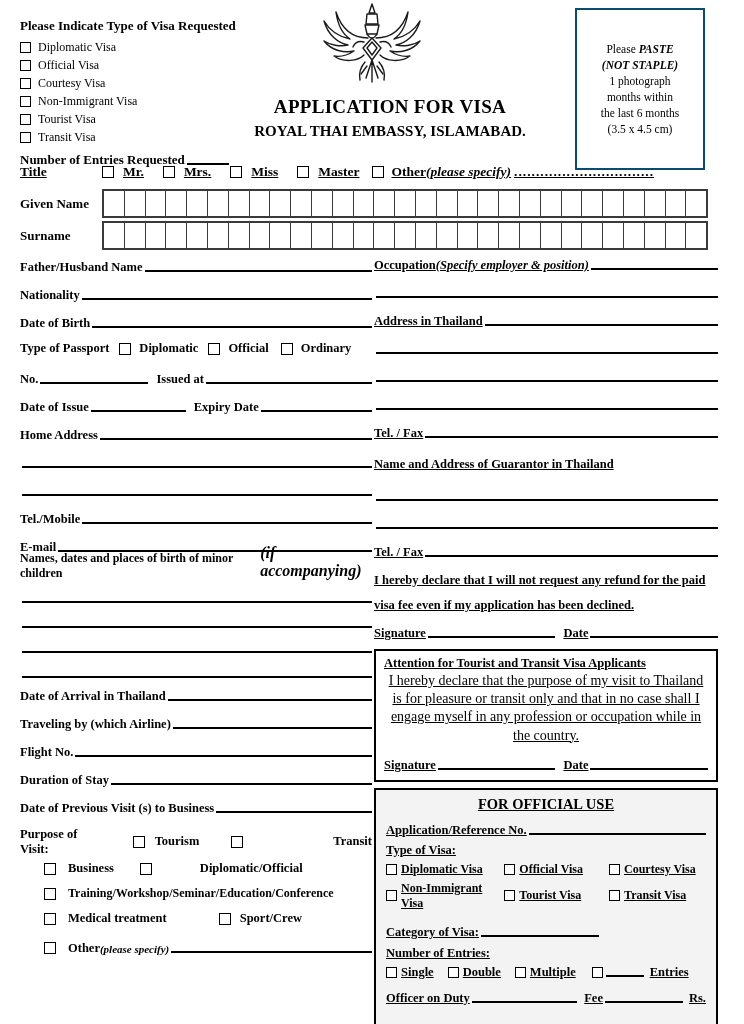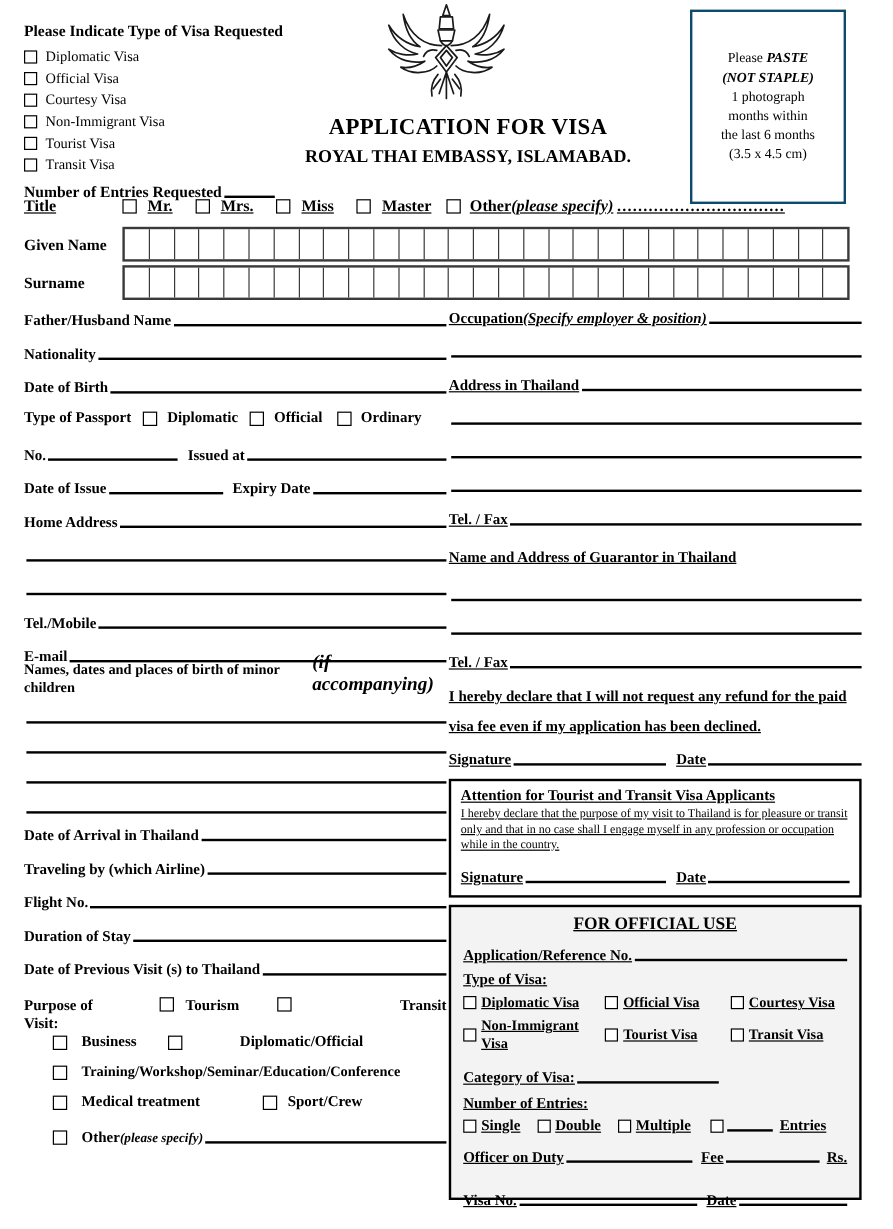--- a/index.html
+++ b/index.html
@@ -38,21 +38,21 @@
   
   .leftcol{left:20px;top:254px;width:352px;font-size:12.5px;font-weight:bold;}
   .rightcol{left:374px;top:252px;width:344px;font-size:12.5px;font-weight:bold;text-decoration:underline;}
   .frow{display:flex;align-items:flex-end;height:21px;margin-top:7px;}
   .frow:first-child{margin-top:0;}
   .tight{margin-top:4px;}
   .vtight{margin-top:2px;}
   
   .attn{margin-top:8px;border:2px solid #000;padding:5px 8px 7px 8px;background:#fff;}
   .attn .hd{font-size:12.5px;font-weight:bold;}
-  .attn .bd{font-size:10px;font-weight:normal;line-height:1.3;margin-top:1px;}
+  .attn .bd{font-size:14px;font-weight:normal;line-height:1.3;margin-top:1px;text-align:center;}
   .attn .sig{display:flex;align-items:flex-end;margin-top:9px;height:19px;}
   .official{margin-top:6px;border:2px solid #000;background:#f3f3f3;padding:6px 10px 8px 10px;height:228px;}
   .official .hd{text-align:center;font-size:14.5px;font-weight:bold;text-decoration:underline;}
   .orow{display:flex;align-items:flex-end;height:20px;margin-top:5px;}
   .ogrid{display:flex;margin-top:4px;}
   .ogrid .oi{display:flex;align-items:center;gap:4px;font-size:12px;}
   .ogrid .c1{width:122px;}
   .ogrid .c2{width:108px;}
   .ogrid .c3{width:100px;}
 </style>
@@ -287,24 +287,24 @@
     </div>
     <div class="frow">
       <span>Flight No.</span>
       <span class="ln"></span>
     </div>
     <div class="frow">
       <span>Duration of Stay</span>
       <span class="ln"></span>
     </div>
     <div class="frow">
-      <span>Date of Previous Visit (s) to Thailand</span>
-      <span class="ln"></span>
-    </div>
-    <div class="frow" style="margin-top:15px;align-items:flex-start">
+      <span>Date of Previous Visit (s) to Business</span>
+      <span class="ln"></span>
+    </div>
+    <div class="frow" style="margin-top:15px;align-items:center">
       <span>Purpose of Visit:</span>
       <span class="cb" style="margin-left:26px"></span>
       <span style="margin-left:10px">Tourism</span>
       <span class="cb" style="margin-left:32px"></span>
       <span style="margin-left:90px">Transit</span>
     </div>
     <div class="frow" style="margin-top:6px;align-items:center;padding-left:24px">
       <span class="cb"></span>
       <span style="margin-left:12px">Business</span>
       <span class="cb" style="margin-left:26px"></span>

